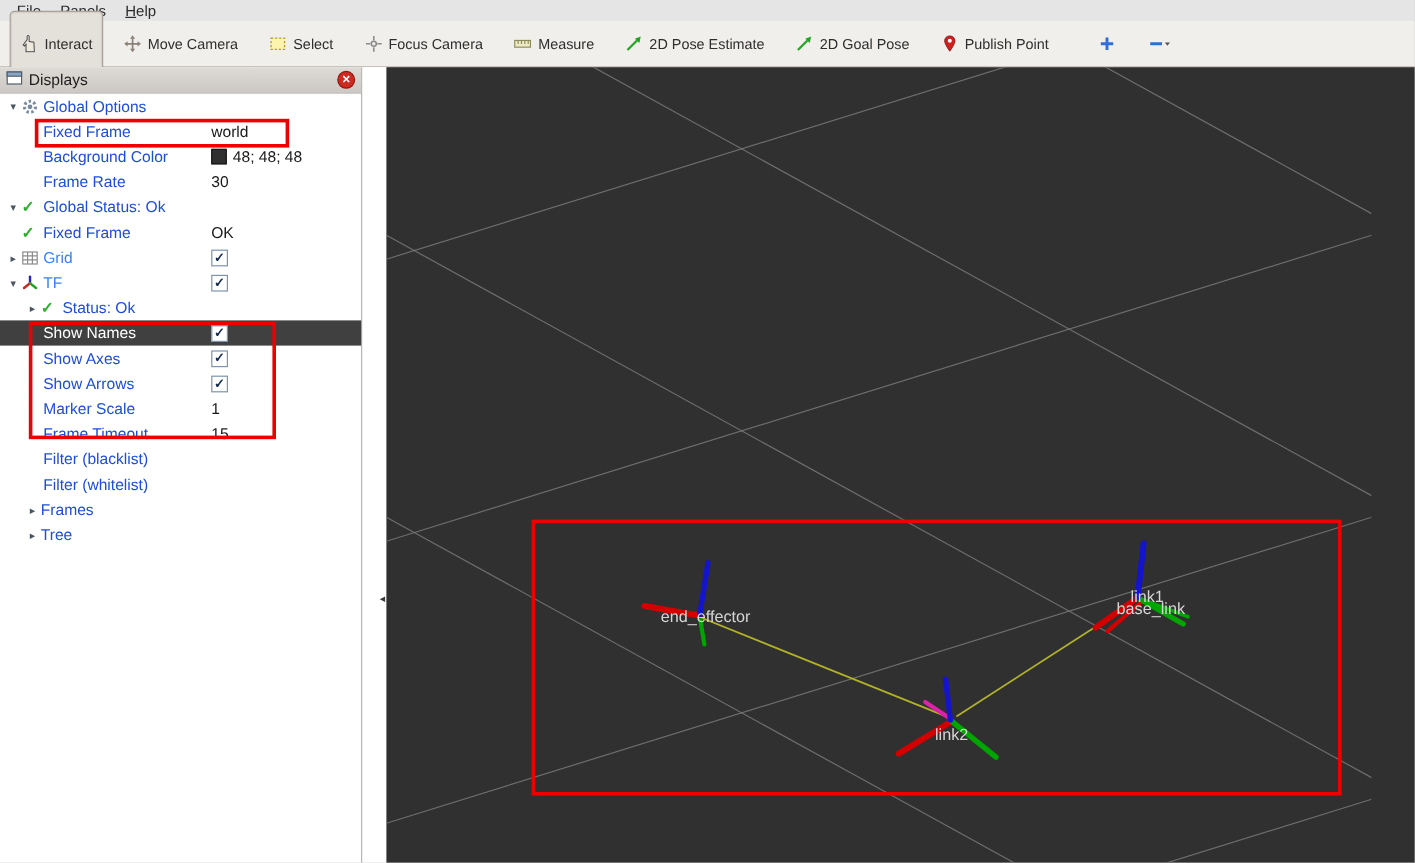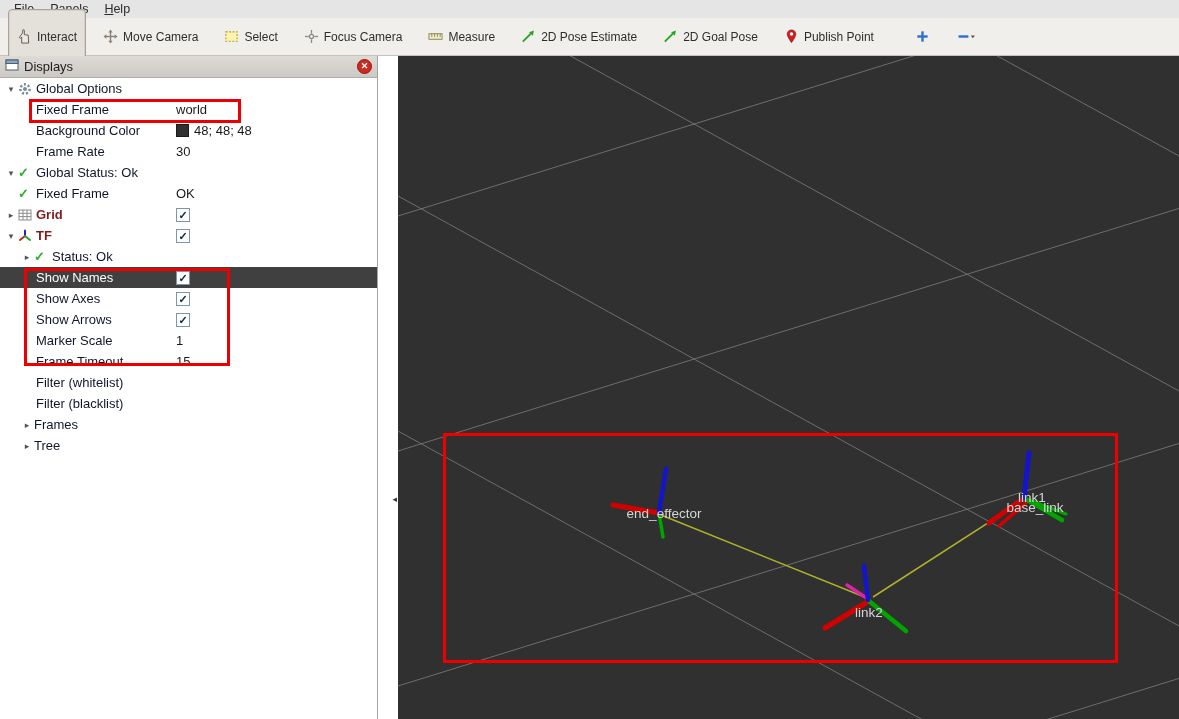--- a/index.html
+++ b/index.html
@@ -15,35 +15,35 @@
   .toolbar{height:38px;background:#f1efec;border-bottom:1px solid #c6c3bd;display:flex;align-items:center;padding:0 8px}
   .tools{display:flex;align-items:center;gap:8px}
   .tool{display:flex;align-items:center;gap:5px;font-size:12px;color:#2e2e2e;padding:19px 8px;border:1px solid transparent;border-radius:3px;white-space:nowrap}
   .tool.active{background:#e4e0da;border:1px solid #a8a29a;box-shadow:inset 0 0 0 1px #d6d2cb;border-radius:4px}
   .tool .ticon{display:flex;align-items:center}
   .tool.icononly{margin-left:6px;padding:4px 5px}
   .tool.first-extra{margin-left:18px}
 
   
   .main{display:flex;height:663px}
-  .displays{width:378px;background:#ffffff;border-right:1px solid #a9a49d;display:flex;flex-direction:column;position:relative}
+  .displays{width:302px;background:#ffffff;border-right:1px solid #a9a49d;display:flex;flex-direction:column;position:relative}
   .panel-title{height:22px;flex:0 0 22px;background:linear-gradient(#dedbd6,#ccc9c4);border-bottom:1px solid #b1ada7;display:flex;align-items:center;padding:0 5px;font-size:13px;color:#1e1e1e;gap:5px}
   .close-btn{margin-left:auto;width:15px;height:15px;border-radius:8px;background:#cf2a20;border:1px solid #8e160f;color:#fff;font-size:9px;line-height:13px;text-align:center;font-weight:bold}
   .tree{font-size:13px}
   .trow{height:21px;display:flex;align-items:center}
   .trow.lvl0{padding-left:4px}
   .trow.lvl1{padding-left:20px}
   .trow.selected{background:#404040}
   .trow.selected .tlabel{color:#ffffff}
   .tlabel-area{display:flex;align-items:center;width:172px;flex:0 0 172px;overflow:hidden}
   .trow.lvl1 .tlabel-area{width:156px;flex-basis:156px}
   .slot{width:14px;flex:0 0 14px;text-align:center;font-size:9px;color:#4a5560}
   .islot{width:18px;flex:0 0 18px;display:flex;align-items:center;justify-content:flex-start}
-  .tlabel{white-space:nowrap;color:#0f172a}
-  .boldname{font-weight:bold;color:#7f1d1d}
+  .tlabel{white-space:nowrap;color:#1d4ed8}
+  .boldname{font-weight:normal;color:#3b82f6}
   .chk-glyph{color:#2eae2e;font-weight:bold;font-size:13px}
   .tvalue{flex:1;display:flex;align-items:center}
   .vtext{color:#1a1a1a}
   .swatch{width:13px;height:13px;border:1px solid #1a1a1a;display:inline-block;margin-right:5px}
   .cb{width:14px;height:14px;border:1px solid #7e95ad;background:#fff;color:#14294a;font-size:11px;font-weight:bold;line-height:12px;text-align:center}
 
   
   .splitter{width:20px;background:#ffffff;position:relative}
   .collapse-arrow{position:absolute;right:1px;top:438px;font-size:9px;color:#3a3a3a}
 
@@ -355,29 +355,29 @@
             <span class="tlabel">Frame Timeout</span>
           </div>
           <div class="tvalue">
             <span class="vtext">15</span>
           </div>
         </div>
         <div class="trow lvl0">
           <div class="tlabel-area">
             <span class="slot"></span>
             <span class="islot"></span>
+            <span class="tlabel">Filter (blacklist)</span>
+          </div>
+          <div class="tvalue"></div>
+        </div>
+        <div class="trow lvl0">
+          <div class="tlabel-area">
+            <span class="slot"></span>
+            <span class="islot"></span>
             <span class="tlabel">Filter (whitelist)</span>
-          </div>
-          <div class="tvalue"></div>
-        </div>
-        <div class="trow lvl0">
-          <div class="tlabel-area">
-            <span class="slot"></span>
-            <span class="islot"></span>
-            <span class="tlabel">Filter (blacklist)</span>
           </div>
           <div class="tvalue"></div>
         </div>
         <div class="trow lvl1">
           <div class="tlabel-area">
             <span class="slot">▸</span>
             <span class="tlabel">Frames</span>
           </div>
           <div class="tvalue"></div>
         </div>

